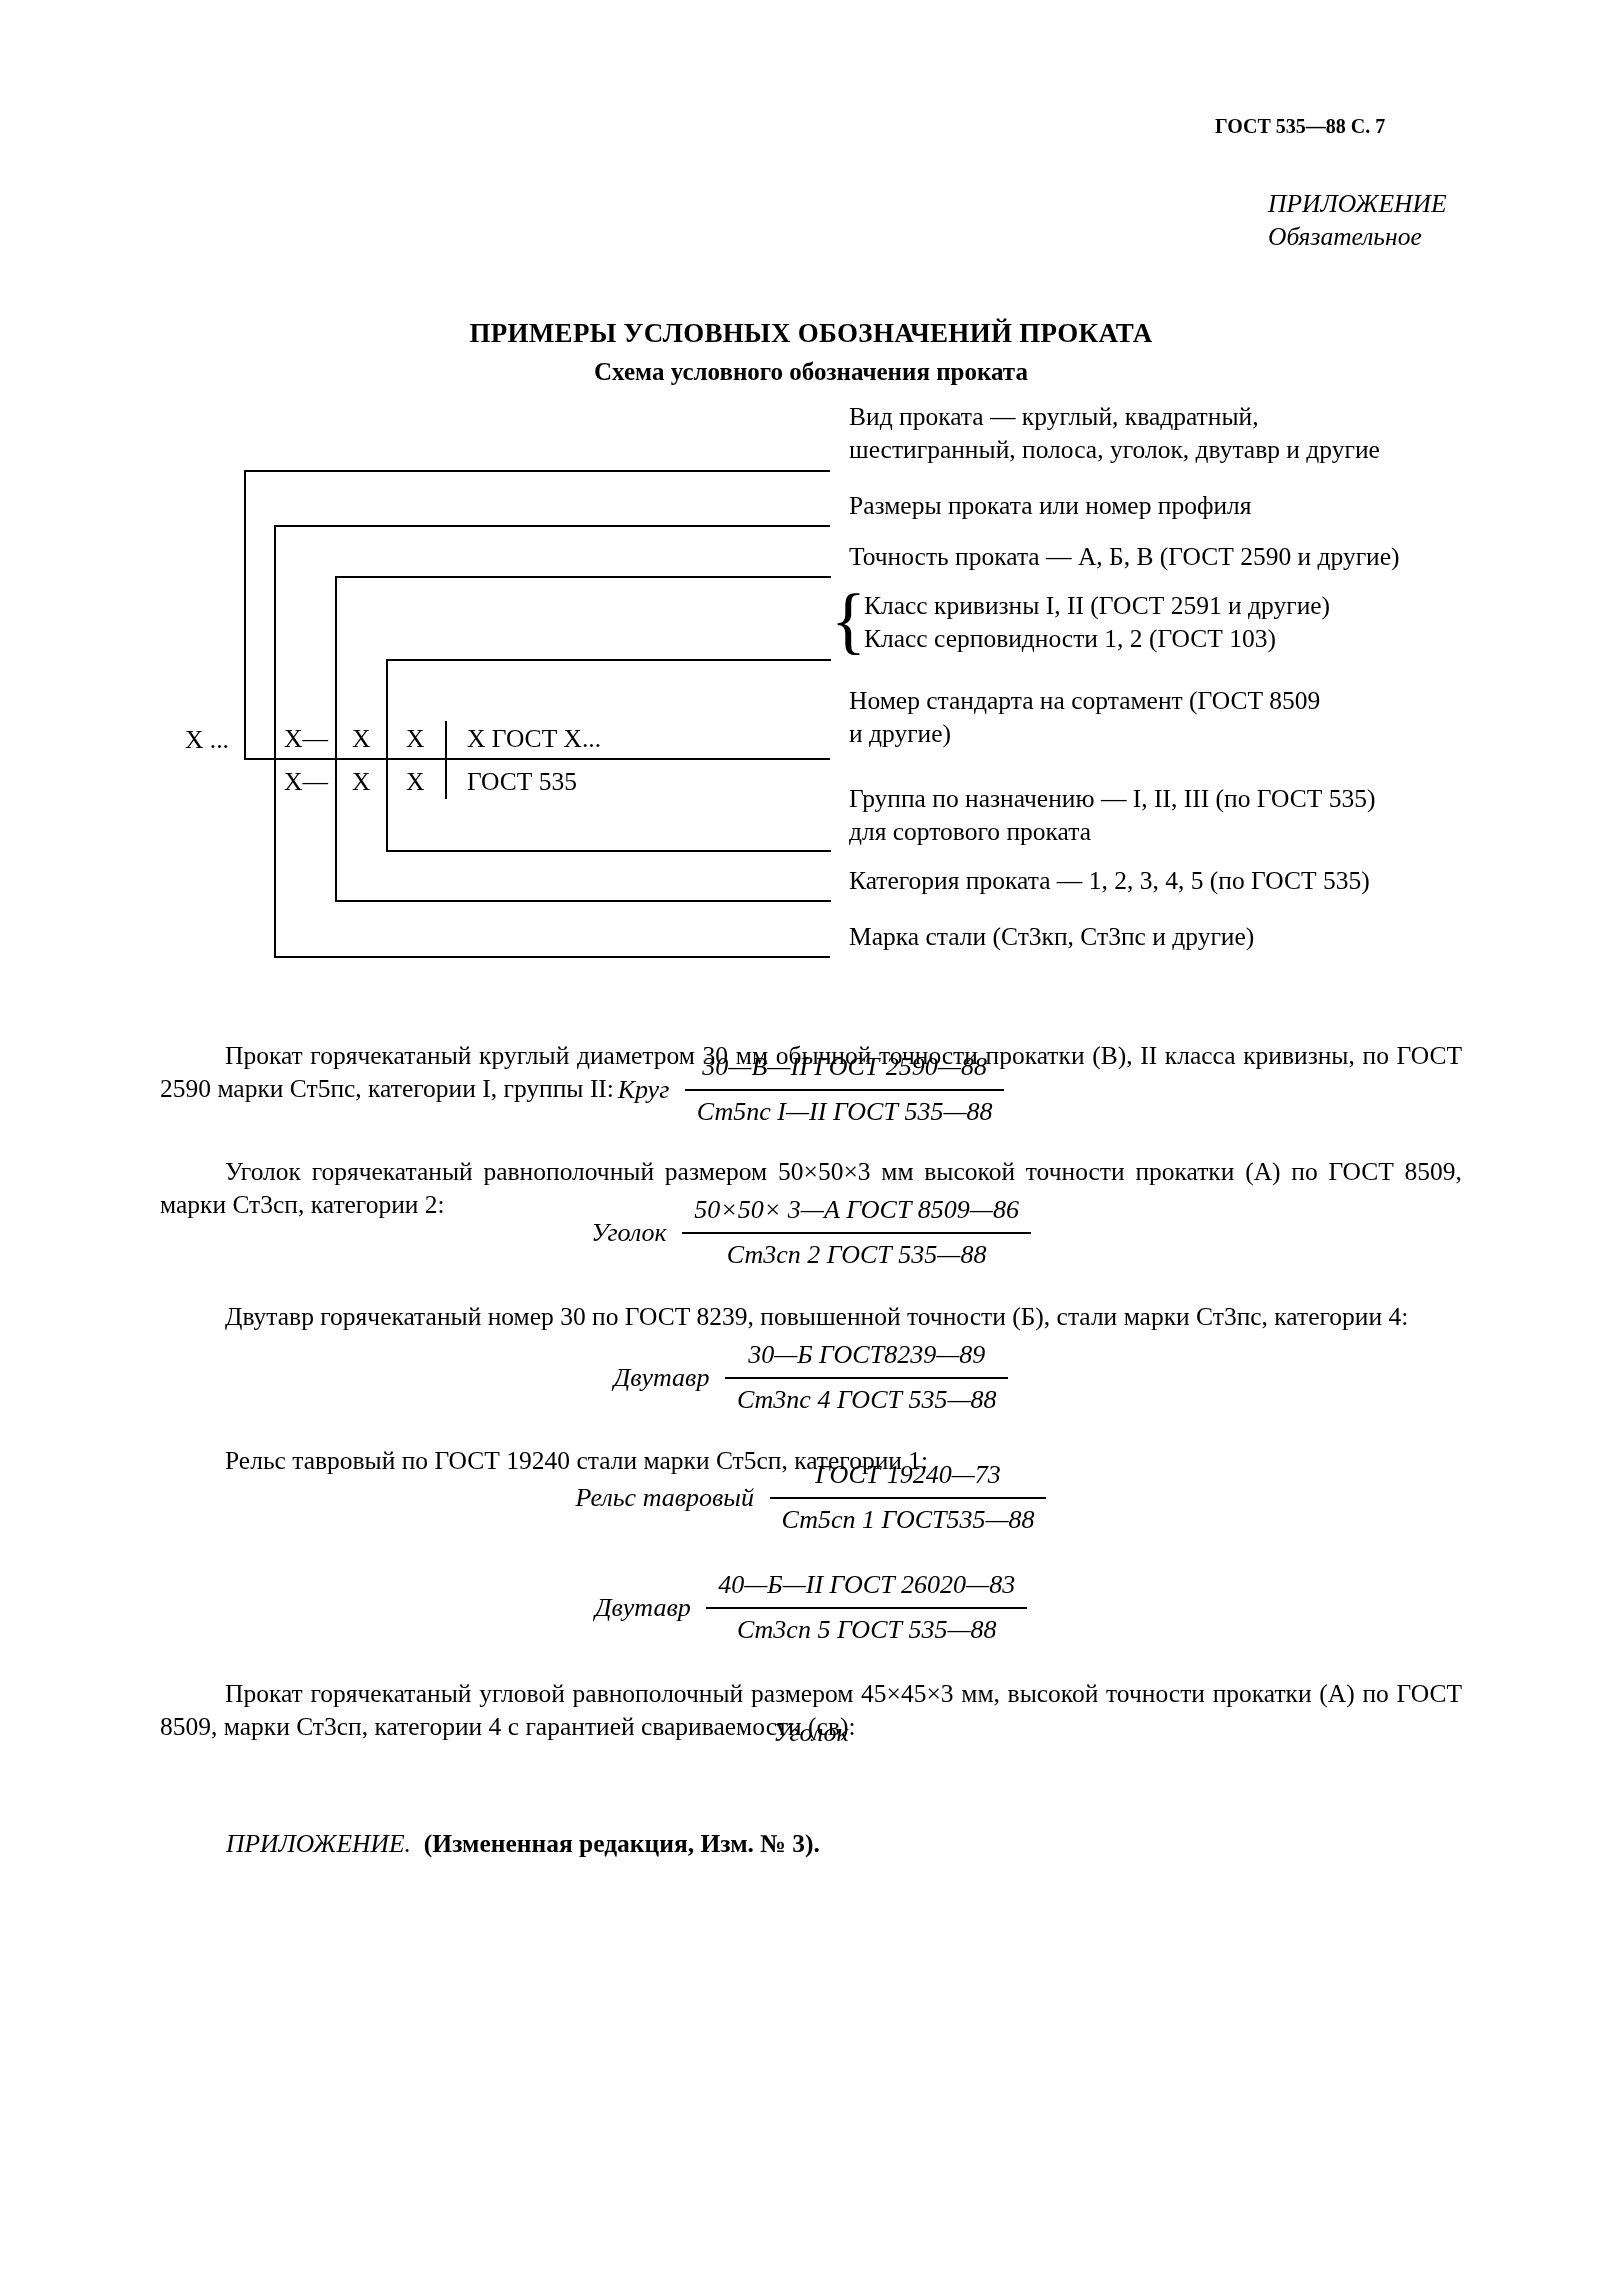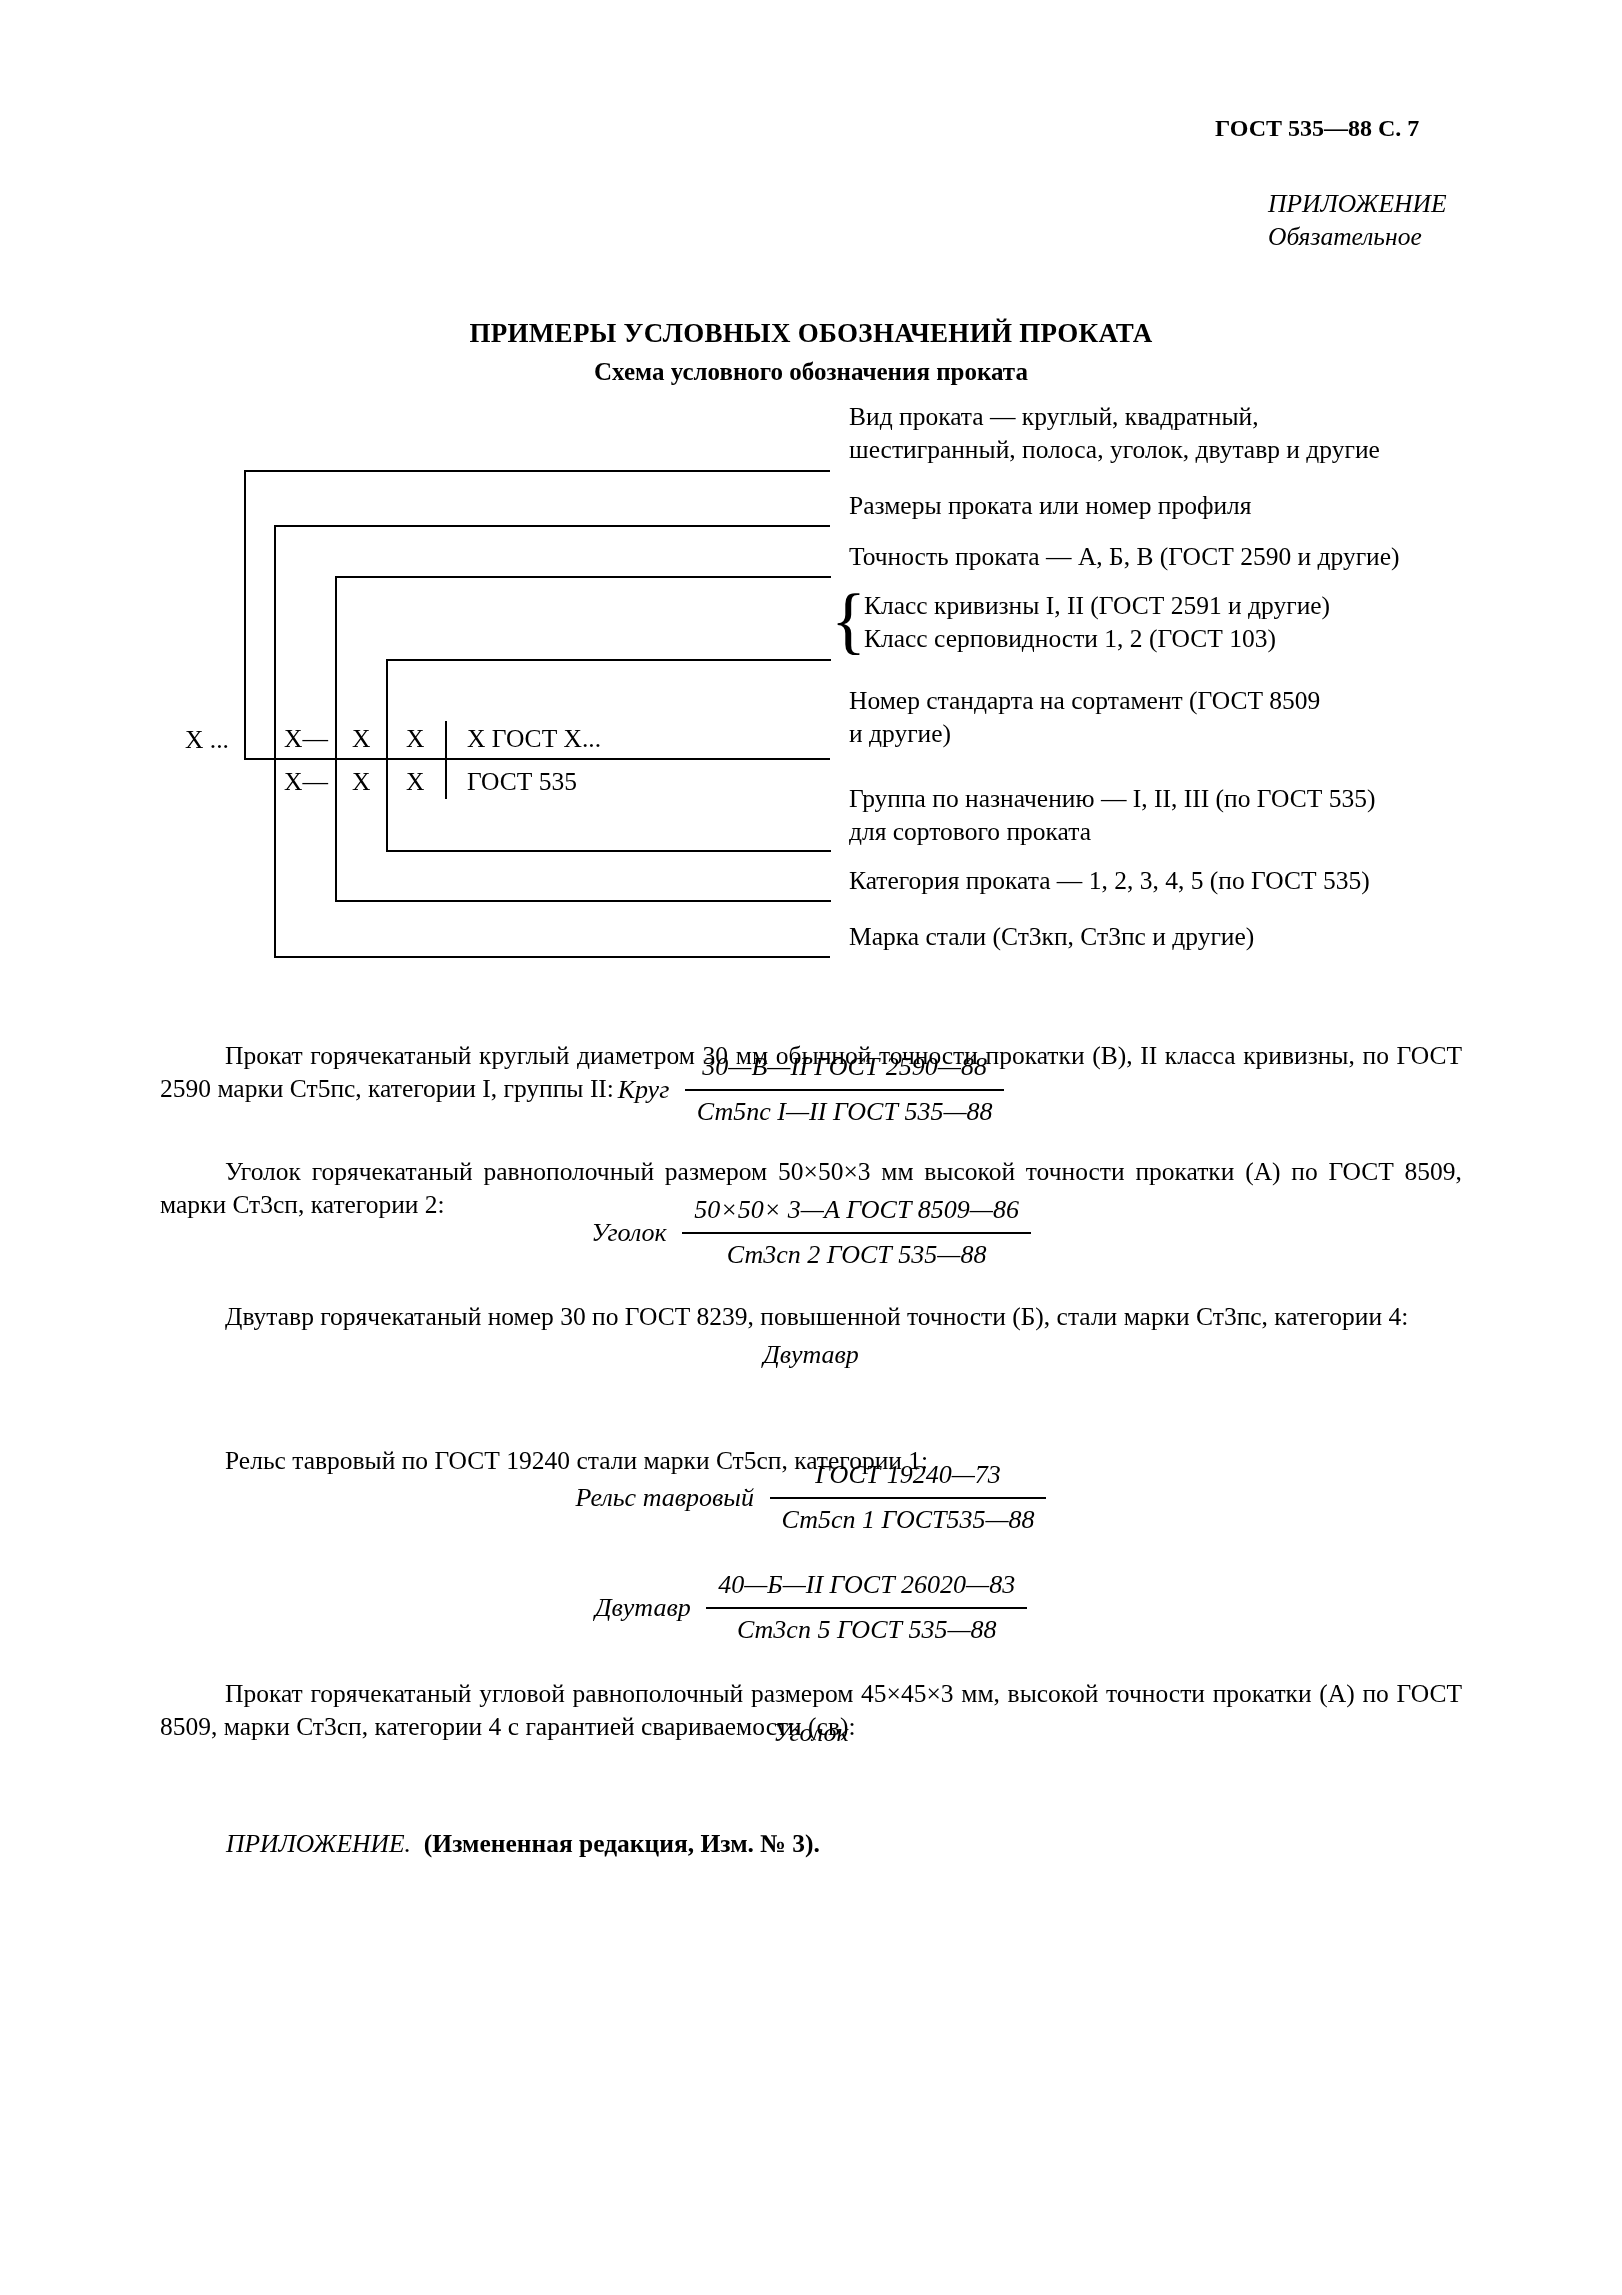--- a/index.html
+++ b/index.html
@@ -8,21 +8,21 @@
     position: relative;
     width: 1622px;
     height: 2295px;
     background: #ffffff;
     color: #000;
     font-family: "Liberation Serif", "DejaVu Serif", serif;
     overflow: hidden;
   }
   .hdr {
     position: absolute; top: 115px; left: 1215px;
-    font-weight: bold; font-size: 24px; white-space: nowrap; text-align: center;
+    font-weight: bold; font-size: 20px; white-space: nowrap; text-align: center;
   }
   .annex {
     position: absolute; top: 187px; left: 1268px;
     font-style: italic; font-size: 25.5px; line-height: 33px;
   }
   .title {
     position: absolute; top: 318px; left: 0; width: 1622px;
     text-align: center; font-weight: bold; font-size: 27px; letter-spacing: 0.3px;
   }
   .subtitle {
@@ -133,20 +133,24 @@
     <span class="fname">Уголок</span>
     <span class="frac">
       <span class="num">50×50× 3—А ГОСТ 8509—86</span>
       <span class="den">Ст3сп 2 ГОСТ 535—88</span>
     </span>
   </div>
 
   <p class="para" style="top:1274px">Двутавр горячекатаный номер 30 по ГОСТ 8239, повышенной точности (Б), стали марки Ст3пс, категории 4:</p>
   <div class="formula" style="top:1340px">
     <span class="fname">Двутавр</span>
+    <span class="frac">
+      <span class="num">30—Б ГОСТ8239—89</span>
+      <span class="den">Ст3пс 4 ГОСТ 535—88</span>
+    </span>
   </div>
 
   <p class="para" style="top:1418px">Рельс тавровый по ГОСТ 19240 стали марки Ст5сп, категории 1:</p>
   <div class="formula" style="top:1460px">
     <span class="fname">Рельс тавровый</span>
     <span class="frac">
       <span class="num">ГОСТ 19240—73</span>
       <span class="den">Ст5сп 1 ГОСТ535—88</span>
     </span>
   </div>

